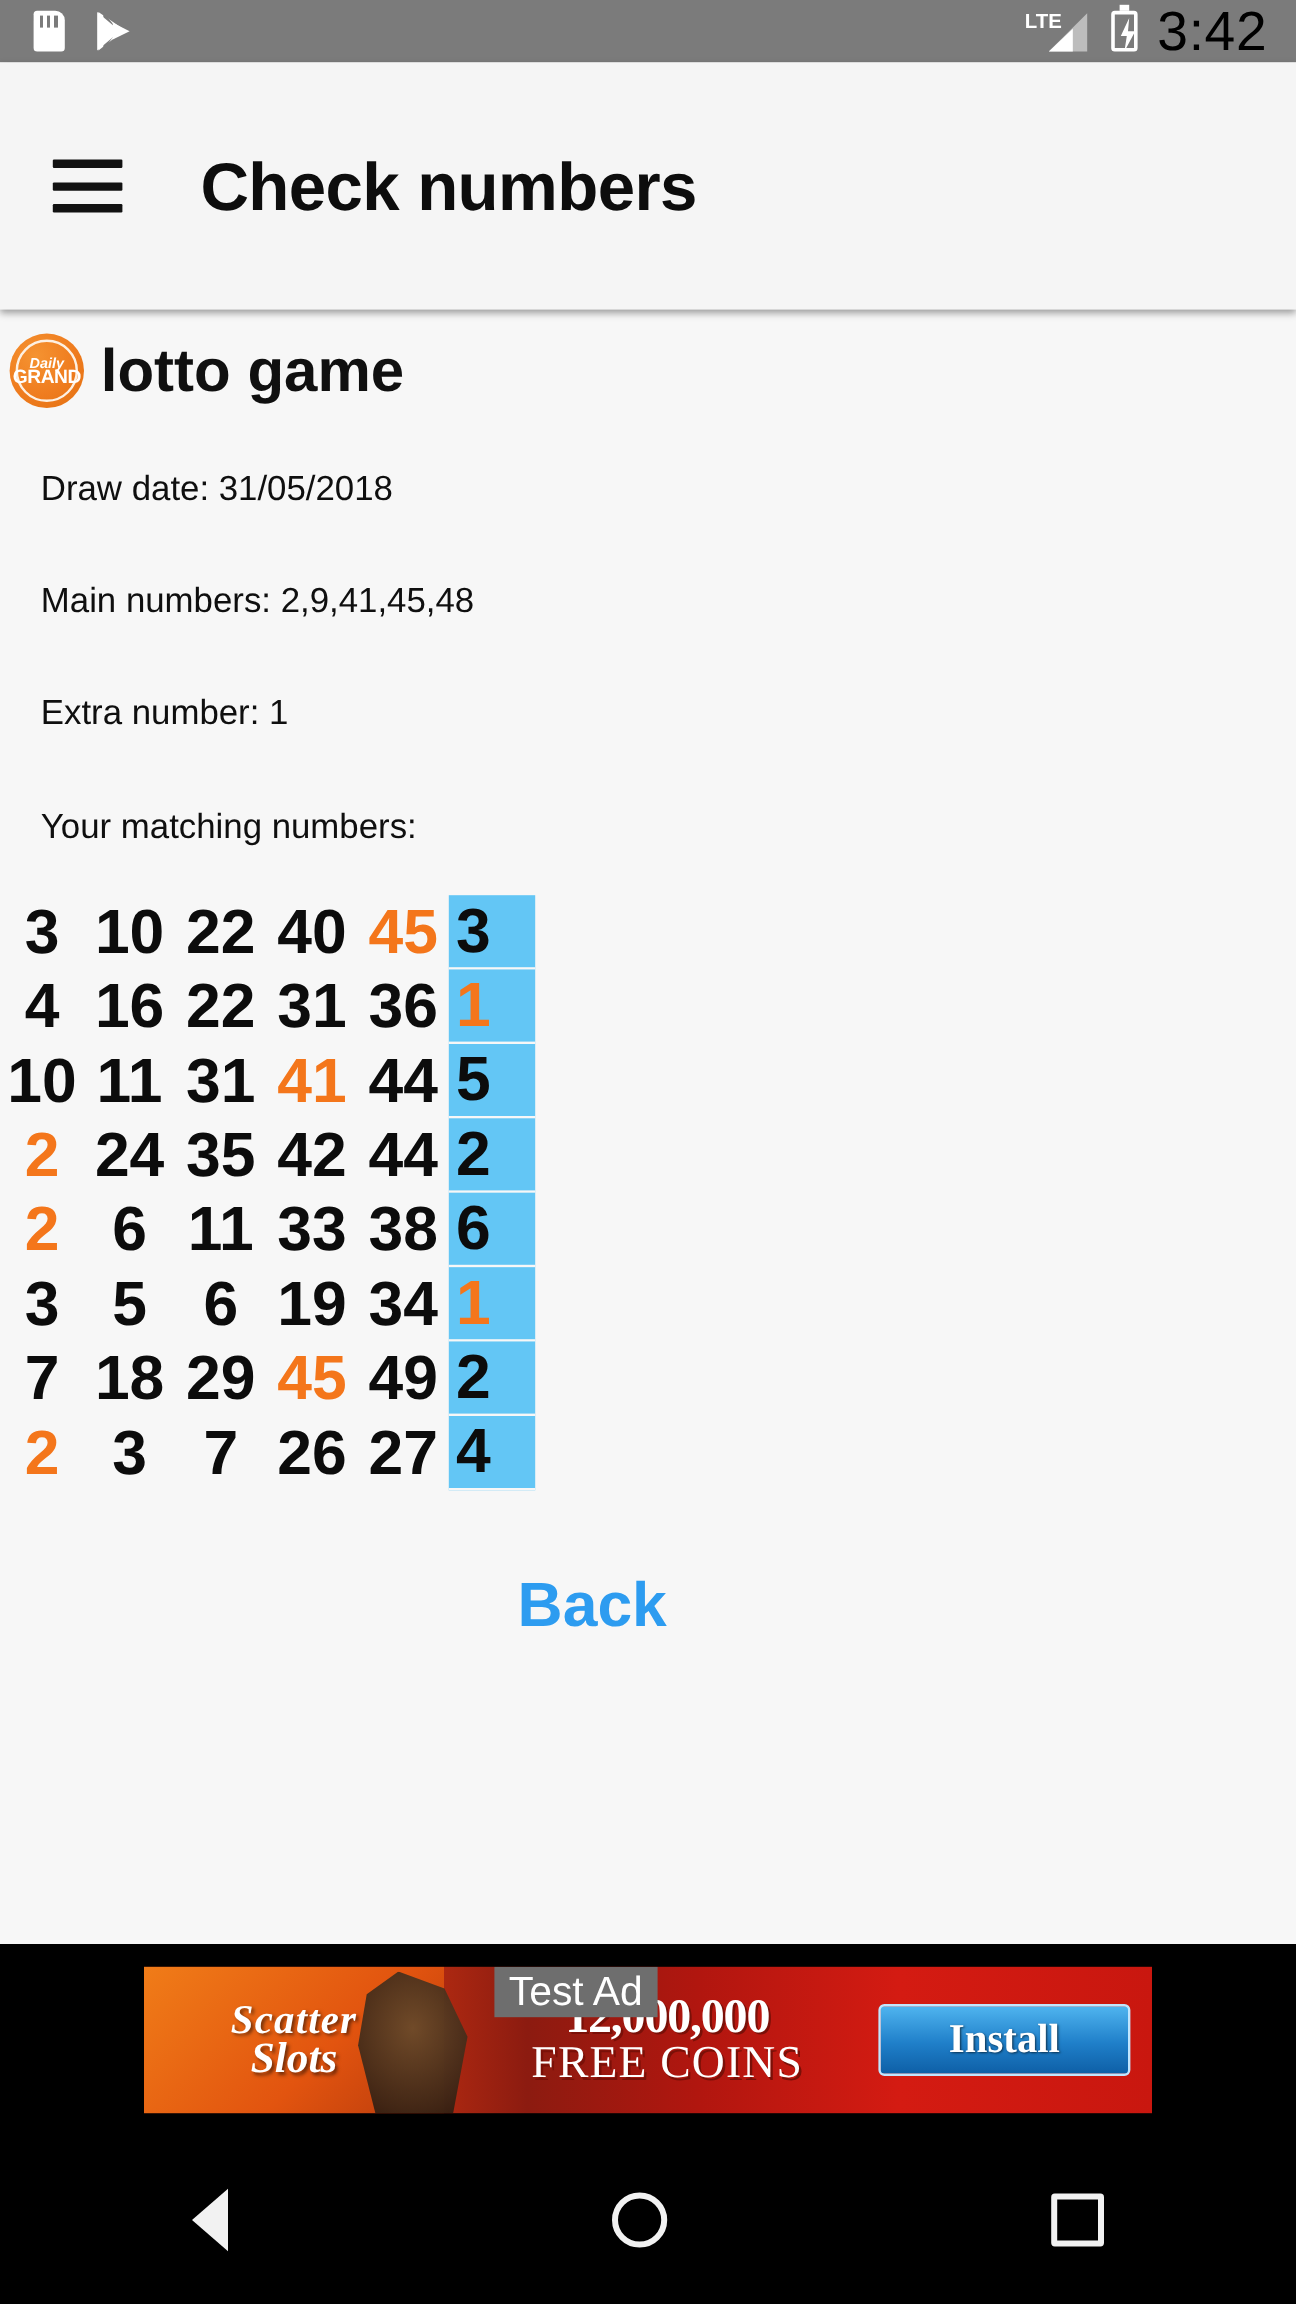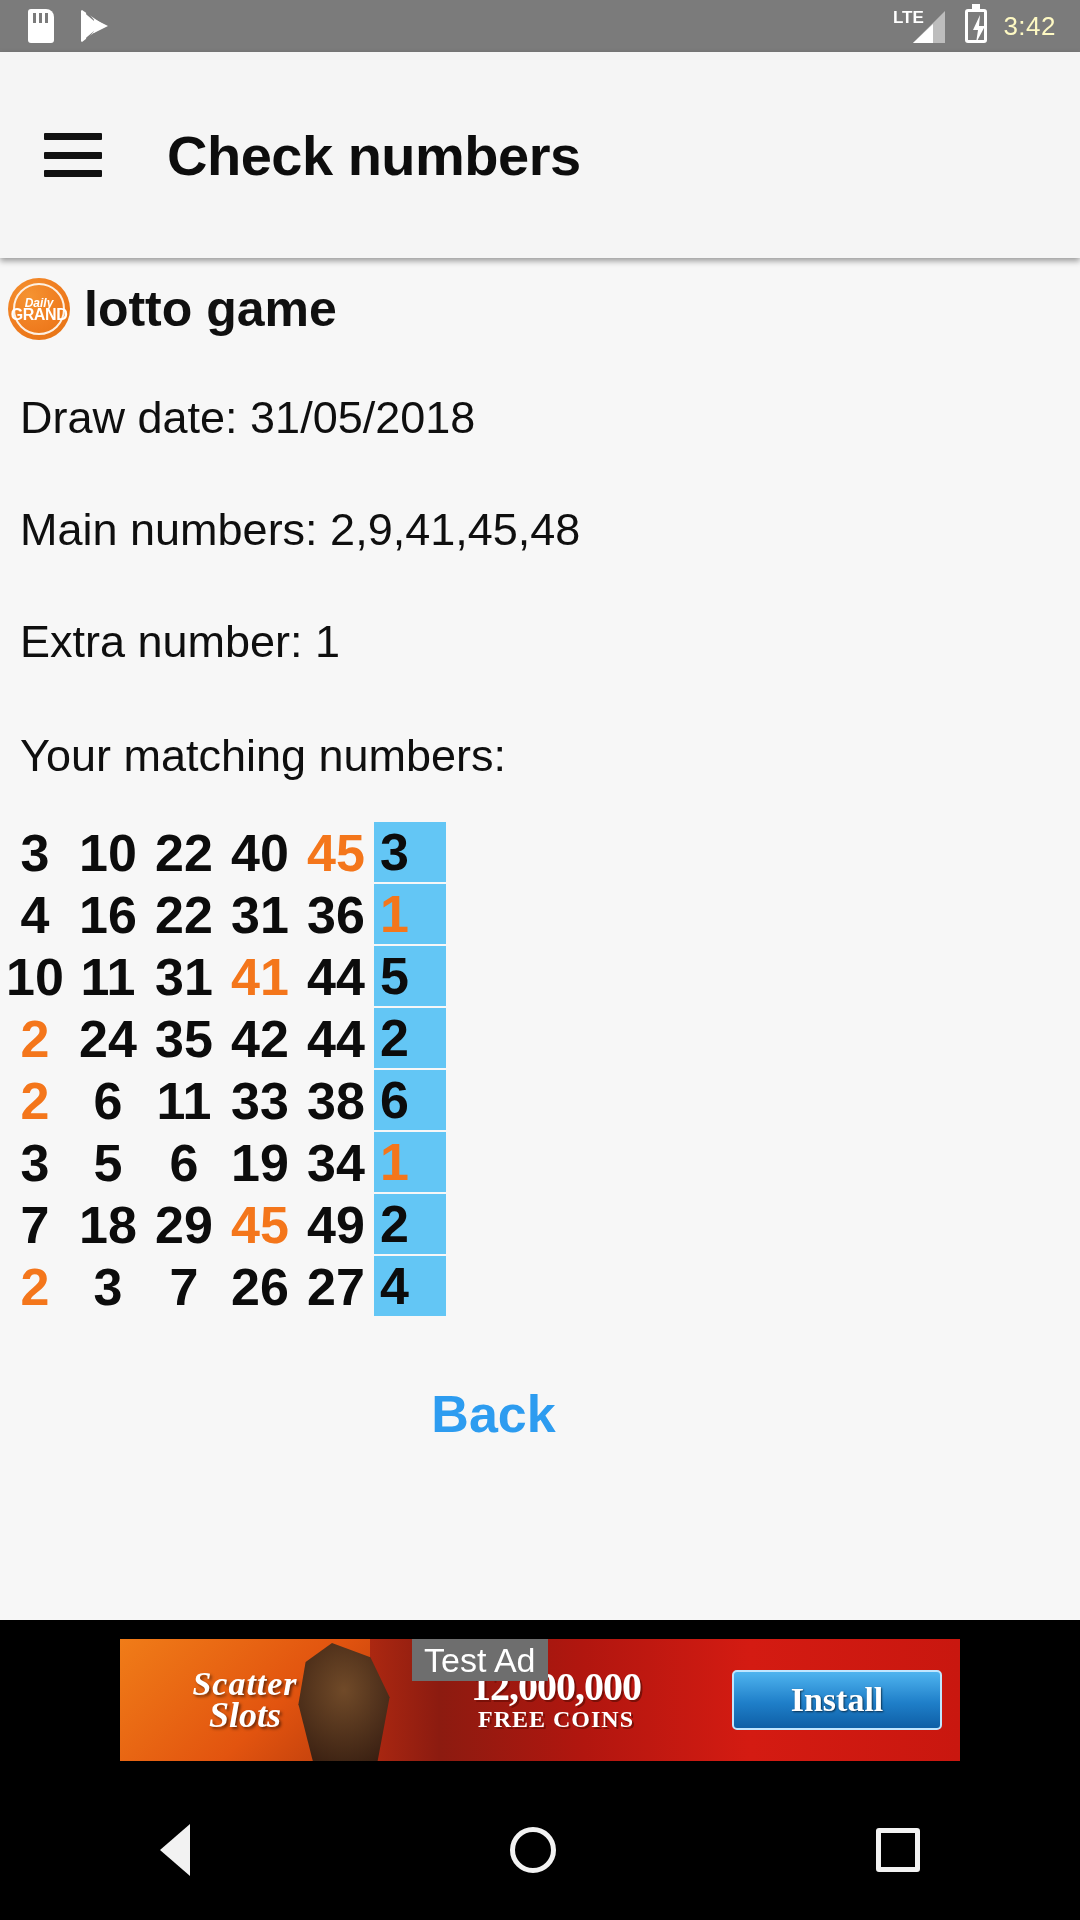--- a/index.html
+++ b/index.html
@@ -10,21 +10,21 @@
   }
   .phone{ position:relative; width:1080px; height:1920px; background:#f7f7f7; }
 
   
   .statusbar{
     position:absolute; top:0; left:0; width:1080px; height:52px;
     background:#7b7b7b; display:flex; align-items:center;
   }
   .sb-left{ display:flex; align-items:center; gap:26px; padding-left:28px; }
   .sb-right{ margin-left:auto; display:flex; align-items:center; gap:16px; padding-right:24px; }
-  .sb-time{ color:#fef9c3; font-size:26px; letter-spacing:0.5px; font-family:"Liberation Sans",sans-serif; }
+  .sb-time{ color:#000000; font-size:46px; letter-spacing:0.5px; font-family:"Liberation Sans",sans-serif; }
   .icon-sdcard{ width:26px; height:34px; background:#fff; border-radius:3px 8px 3px 3px;
     position:relative; }
   .icon-sdcard:after{ content:""; position:absolute; top:4px; left:5px; width:16px; height:10px;
     background:repeating-linear-gradient(90deg,#7b7b7b 0 3px,#fff 3px 6px); }
   .icon-play{ width:30px; height:34px; position:relative; }
   .icon-lte{ display:flex; align-items:flex-start; }
   .icon-battery{ width:22px; height:34px; border:3px solid #fff; border-radius:3px; position:relative; }
   .icon-battery:before{ content:""; position:absolute; top:-8px; left:4px; width:8px; height:5px; background:#fff; }
   .bolt{ position:absolute; top:3px; left:3px; }
 
@@ -54,21 +54,21 @@
     display:flex; flex-direction:column; align-items:center; justify-content:center;
     box-shadow:inset 0 0 0 2px #f8a košice;
   }
   .logo .ring{ position:absolute; inset:5px; border:2px solid #fdf0e2; border-radius:50%; }
   .logo .l1{ color:#fff; font-size:12px; font-style:italic; font-weight:bold; line-height:11px;
     z-index:2; transform:translateY(1px); }
   .logo .l2{ color:#fff; font-size:16px; font-weight:bold; line-height:14px; z-index:2;
     letter-spacing:-0.4px; }
   .game-title{ font-size:50px; font-weight:bold; color:#101010; margin-left:14px; }
 
-  .info-line{ font-size:45px; color:#0f0f0f; padding-left:20px; }
+  .info-line{ font-size:29px; color:#0f0f0f; padding-left:34px; }
   .ml1{ margin-top:52px; }
   .ml2{ margin-top:60px; }
   .ml3{ margin-top:60px; }
   .ml4{ margin-top:62px; }
 
   
   .grid{ margin-top:40px; position:relative; }
   .grow{ display:flex; align-items:stretch; height:62px; }
   .cell{
     font-size:52px; font-weight:bold; color:#0c0c0c;
@@ -111,21 +111,21 @@
   .ad-scatter{ font-family:"Liberation Serif", serif; font-style:italic; font-weight:bold;
     color:#fff; text-align:center; line-height:0.92; text-shadow:2px 2px 3px rgba(0,0,0,.5); }
   .ad-scatter .s1{ font-size:34px; display:block; letter-spacing:1px; }
   .ad-scatter .s2{ font-size:36px; display:block; }
   .ad-figure{ position:absolute; right:-34px; bottom:0; width:120px; height:118px;
     background:radial-gradient(ellipse at 50% 40%, #6b4a2a 0%, #3a2415 70%, #241309 100%);
     clip-path:polygon(40% 0,72% 12%,88% 46%,78% 100%,24% 100%,12% 52%,18% 16%); opacity:.95; }
   .ad-mid{ flex:1; text-align:center; color:#fff; padding-left:10px; }
   .ad-coins{ font-family:"Liberation Serif", serif; font-weight:bold; font-size:40px;
     color:#fff; text-shadow:2px 2px 0 #7a1008; line-height:1; letter-spacing:-1px; }
-  .ad-free{ font-family:"Liberation Serif", serif; font-weight:bold; font-size:24px;
+  .ad-free{ font-family:"Liberation Serif", serif; font-weight:normal; font-size:38px;
     color:#fff; text-shadow:2px 2px 0 #7a1008; line-height:1.05; letter-spacing:1px; }
   .ad-install{
     width:210px; height:60px; margin-right:18px; border-radius:5px;
     background:linear-gradient(180deg,#4fb4ef 0%,#1f7fc9 55%,#0e5fa6 100%);
     border:2px solid #bfe6ff;
     display:flex; align-items:center; justify-content:center;
     color:#fff; font-family:"Liberation Serif", serif; font-weight:bold; font-size:34px;
     text-shadow:1px 1px 2px rgba(0,0,0,.6); cursor:pointer;text-align:right;
   }
   .test-ad{

